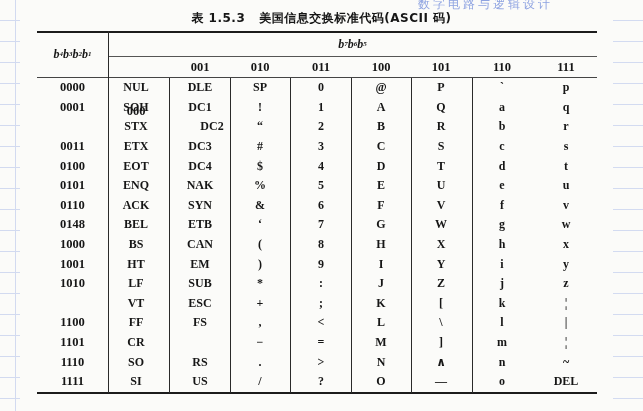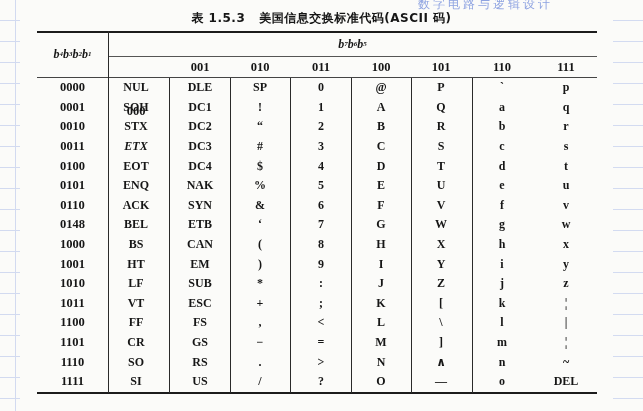--- a/index.html
+++ b/index.html
@@ -131,33 +131,32 @@
       <div class="cell" style="left: 69px; width: 60px;">SOH</div>
       <div class="cell" style="left: 133px; width: 60px;">DC1</div>
       <div class="cell" style="left: 193px; width: 60px;">!</div>
       <div class="cell" style="left: 254px; width: 60px;">1</div>
       <div class="cell" style="left: 314px; width: 60px;">A</div>
       <div class="cell" style="left: 374px; width: 60px;">Q</div>
       <div class="cell" style="left: 435px; width: 60px;">a</div>
       <div class="cell" style="left: 499px; width: 60px;">q</div>
     </div>
     <div class="row" style="top: 117.2px;">
-      <div class="cell rowhead" style="left: 0px; width: 71px;">0010</div>
       <div class="cell" style="left: 69px; width: 60px;">STX</div>
-      <div class="cell" style="left: 133px; width: 60px; text-align: right;">DC2</div>
+      <div class="cell" style="left: 145px; width: 60px; text-align: right;">DC2</div>
       <div class="cell" style="left: 193px; width: 60px;">“</div>
       <div class="cell" style="left: 254px; width: 60px;">2</div>
       <div class="cell" style="left: 314px; width: 60px;">B</div>
       <div class="cell" style="left: 374px; width: 60px;">R</div>
       <div class="cell" style="left: 435px; width: 60px;">b</div>
       <div class="cell" style="left: 499px; width: 60px;">r</div>
     </div>
     <div class="row" style="top: 136.8px;">
       <div class="cell rowhead" style="left: 0px; width: 71px;">0011</div>
-      <div class="cell" style="left: 69px; width: 60px; font-style: italic;">ETX</div>
+      <div class="cell" style="left: 69px; width: 60px;">ETX</div>
       <div class="cell" style="left: 133px; width: 60px;">DC3</div>
       <div class="cell" style="left: 193px; width: 60px;">#</div>
       <div class="cell" style="left: 254px; width: 60px;">3</div>
       <div class="cell" style="left: 314px; width: 60px;">C</div>
       <div class="cell" style="left: 374px; width: 60px;">S</div>
       <div class="cell" style="left: 435px; width: 60px;">c</div>
       <div class="cell" style="left: 499px; width: 60px;">s</div>
     </div>
     <div class="row" style="top: 156.4px;">
       <div class="cell rowhead" style="left: 0px; width: 71px;">0100</div>
@@ -230,21 +229,20 @@
       <div class="cell" style="left: 69px; width: 60px;">LF</div>
       <div class="cell" style="left: 133px; width: 60px;">SUB</div>
       <div class="cell" style="left: 193px; width: 60px;">*</div>
       <div class="cell" style="left: 254px; width: 60px;">:</div>
       <div class="cell" style="left: 314px; width: 60px;">J</div>
       <div class="cell" style="left: 374px; width: 60px;">Z</div>
       <div class="cell" style="left: 435px; width: 60px;">j</div>
       <div class="cell" style="left: 499px; width: 60px;">z</div>
     </div>
     <div class="row" style="top: 293.6px;">
-      <div class="cell rowhead" style="left: 0px; width: 71px;">1011</div>
       <div class="cell" style="left: 69px; width: 60px;">VT</div>
       <div class="cell" style="left: 133px; width: 60px;">ESC</div>
       <div class="cell" style="left: 193px; width: 60px;">+</div>
       <div class="cell" style="left: 254px; width: 60px;">;</div>
       <div class="cell" style="left: 314px; width: 60px;">K</div>
       <div class="cell" style="left: 374px; width: 60px;">[</div>
       <div class="cell" style="left: 435px; width: 60px;">k</div>
       <div class="cell" style="left: 499px; width: 60px;">¦</div>
     </div>
     <div class="row" style="top: 313.2px;">
@@ -254,21 +252,20 @@
       <div class="cell" style="left: 193px; width: 60px;">,</div>
       <div class="cell" style="left: 254px; width: 60px;">&lt;</div>
       <div class="cell" style="left: 314px; width: 60px;">L</div>
       <div class="cell" style="left: 374px; width: 60px;">\</div>
       <div class="cell" style="left: 435px; width: 60px;">l</div>
       <div class="cell" style="left: 499px; width: 60px;">|</div>
     </div>
     <div class="row" style="top: 332.8px;">
       <div class="cell rowhead" style="left: 0px; width: 71px;">1101</div>
       <div class="cell" style="left: 69px; width: 60px;">CR</div>
-      <div class="cell" style="left: 133px; width: 60px;">GS</div>
       <div class="cell" style="left: 193px; width: 60px;">−</div>
       <div class="cell" style="left: 254px; width: 60px;">=</div>
       <div class="cell" style="left: 314px; width: 60px;">M</div>
       <div class="cell" style="left: 374px; width: 60px;">]</div>
       <div class="cell" style="left: 435px; width: 60px;">m</div>
       <div class="cell" style="left: 499px; width: 60px;">¦</div>
     </div>
     <div class="row" style="top: 352.4px;">
       <div class="cell rowhead" style="left: 0px; width: 71px;">1110</div>
       <div class="cell" style="left: 69px; width: 60px;">SO</div>

